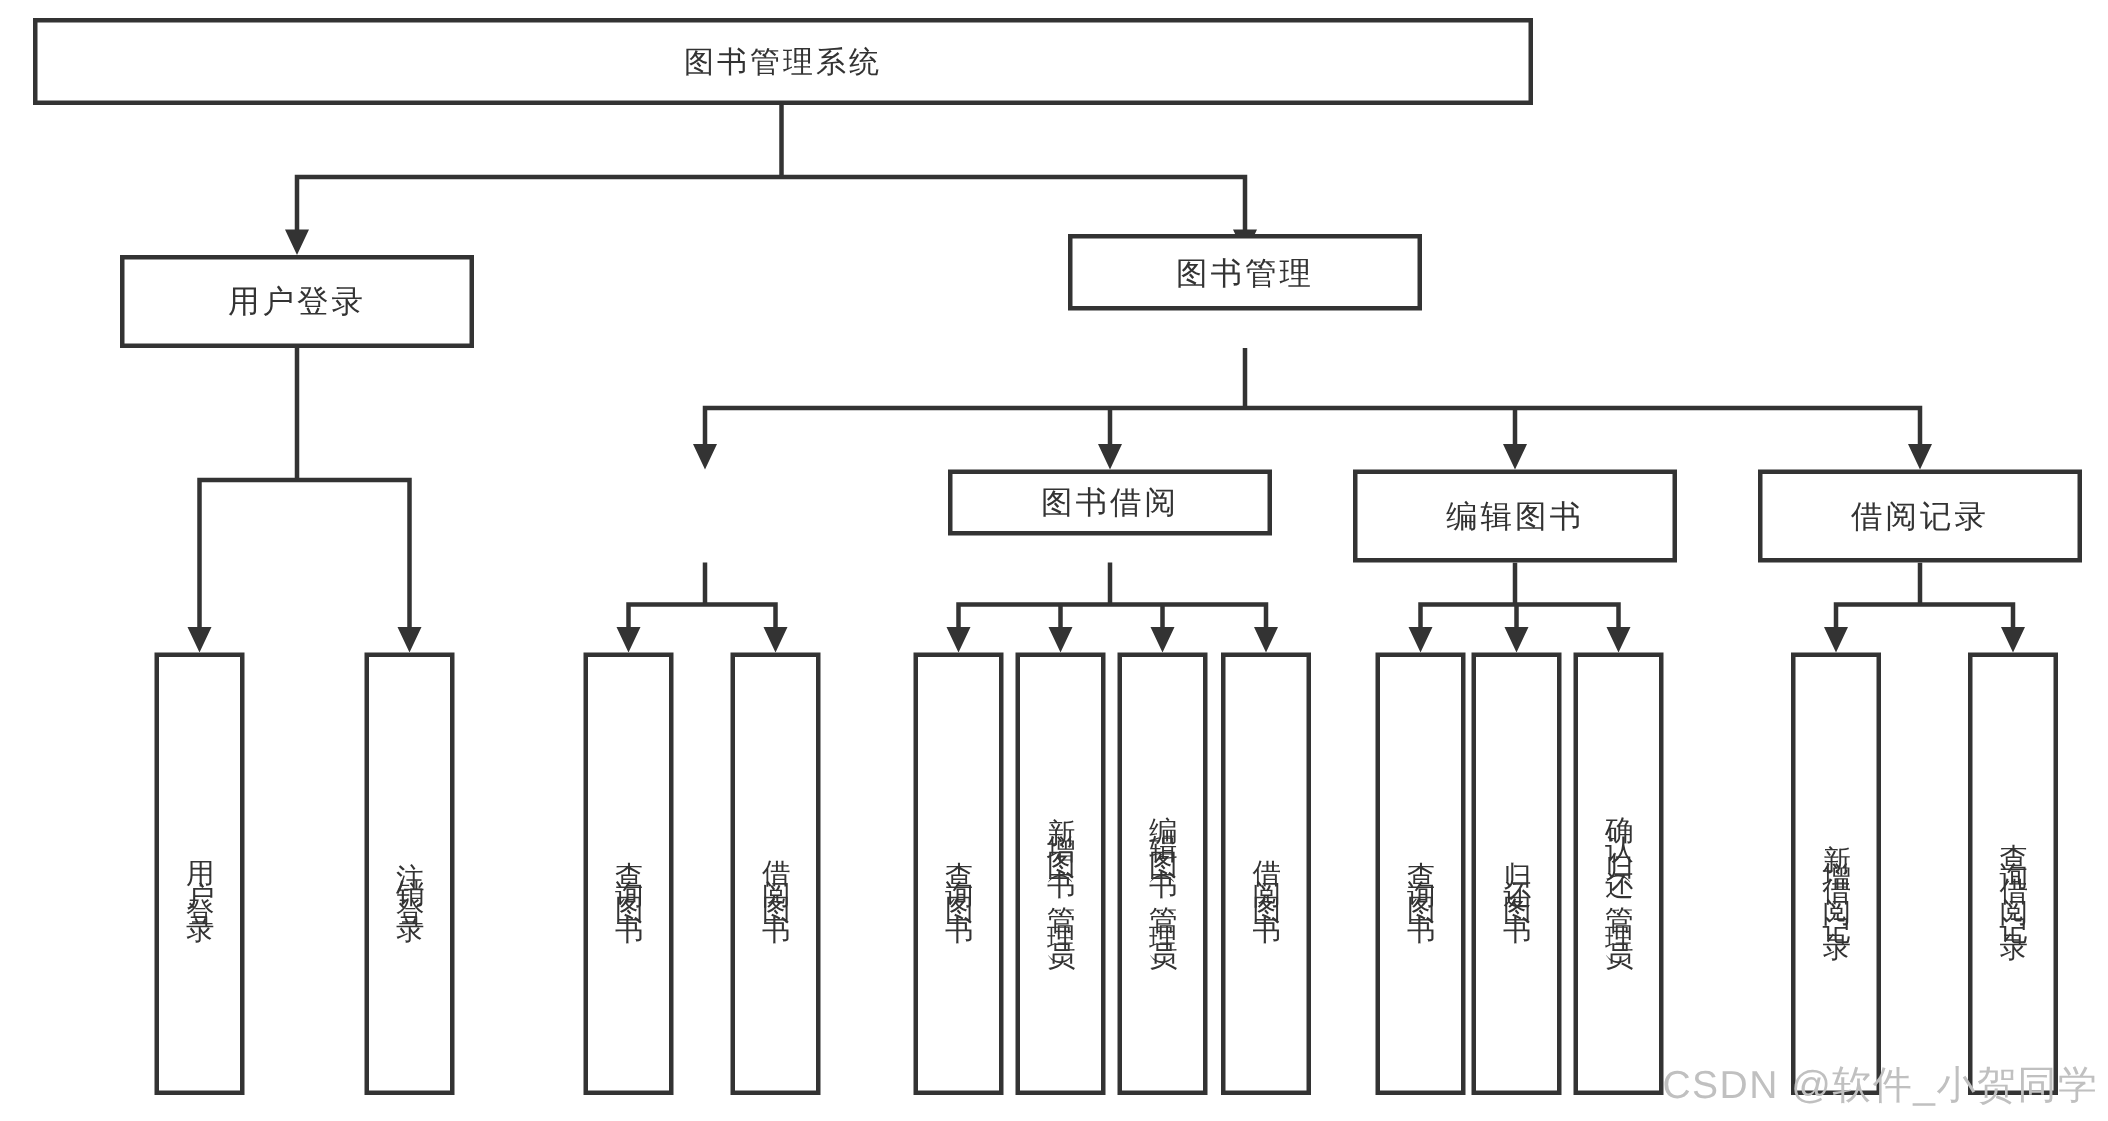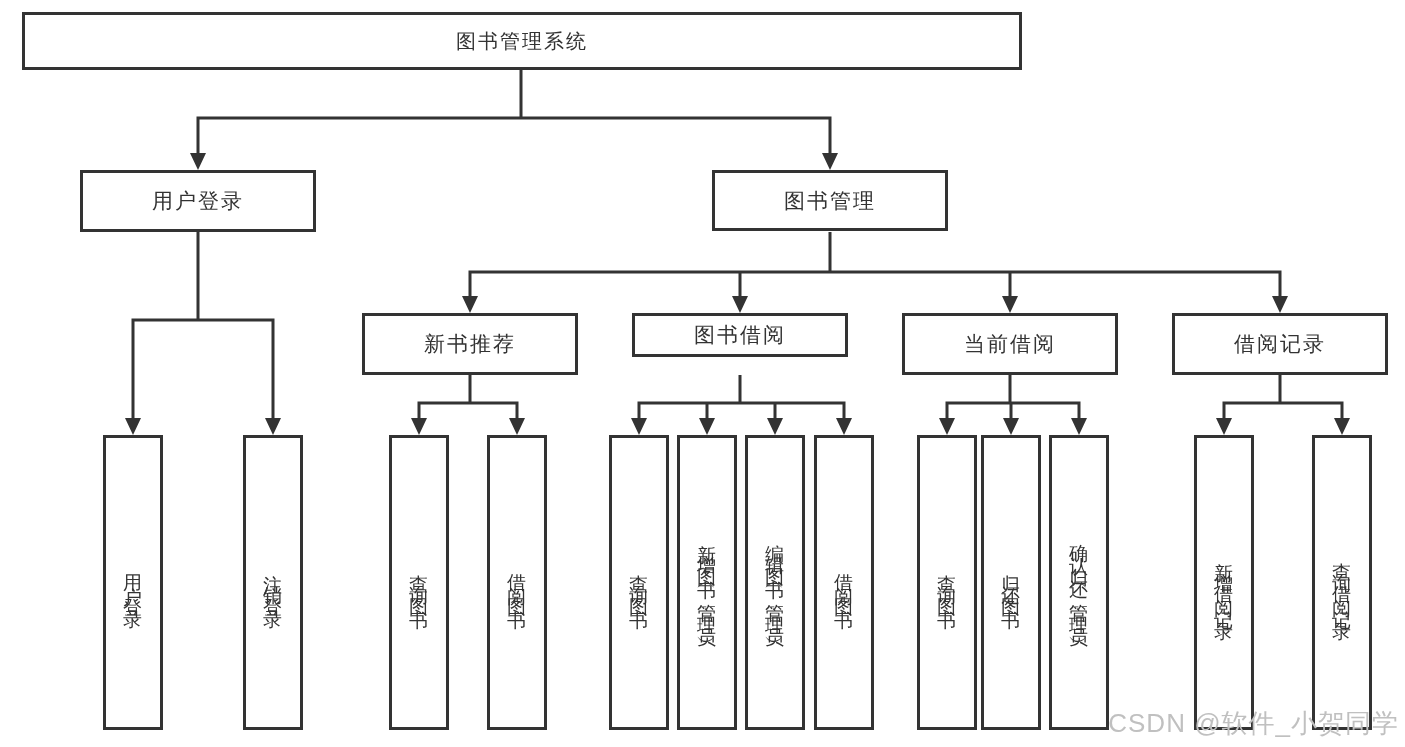--- a/index.html
+++ b/index.html
@@ -85,32 +85,29 @@
                            M1334 418 L1350 418 L1342 435 Z"></path>
   </svg>
 
   <div class="node" style="left:22px; top:12px; width:1000px; height:58px;">
     <span class="root-label">图书管理系统</span>
   </div>
 
   <div class="node" style="left:80px; top:170px; width:236px; height:62px;">
     <span class="h-label">用户登录</span>
   </div>
-  <div class="node" style="left:712px; top:170px; width:236px; height:61px;">
+  <div class="node" style="left:712px; top:156px; width:236px; height:51px;">
     <span class="h-label">图书管理</span>
   </div>
 
-  <div class="node" style="left:362px; top:313px; width:216px; height:62px;">
-    <span class="h-label">新书推荐</span>
-  </div>
   <div class="node" style="left:632px; top:313px; width:216px; height:44px;align-items:center;">
     <span class="h-label">图书借阅</span>
   </div>
   <div class="node" style="left:902px; top:313px; width:216px; height:62px;">
-    <span class="h-label">当前借阅</span>
+    <span class="h-label">编辑图书</span>
   </div>
   <div class="node" style="left:1172px; top:313px; width:216px; height:62px;">
     <span class="h-label">借阅记录</span>
   </div>
 
   <div class="node" style="left:103px; top:435px; width:60px; height:295px;">
     <span class="v-label">用户登录</span>
   </div>
   <div class="node" style="left:243px; top:435px; width:60px; height:295px;">
     <span class="v-label">注销登录</span>

